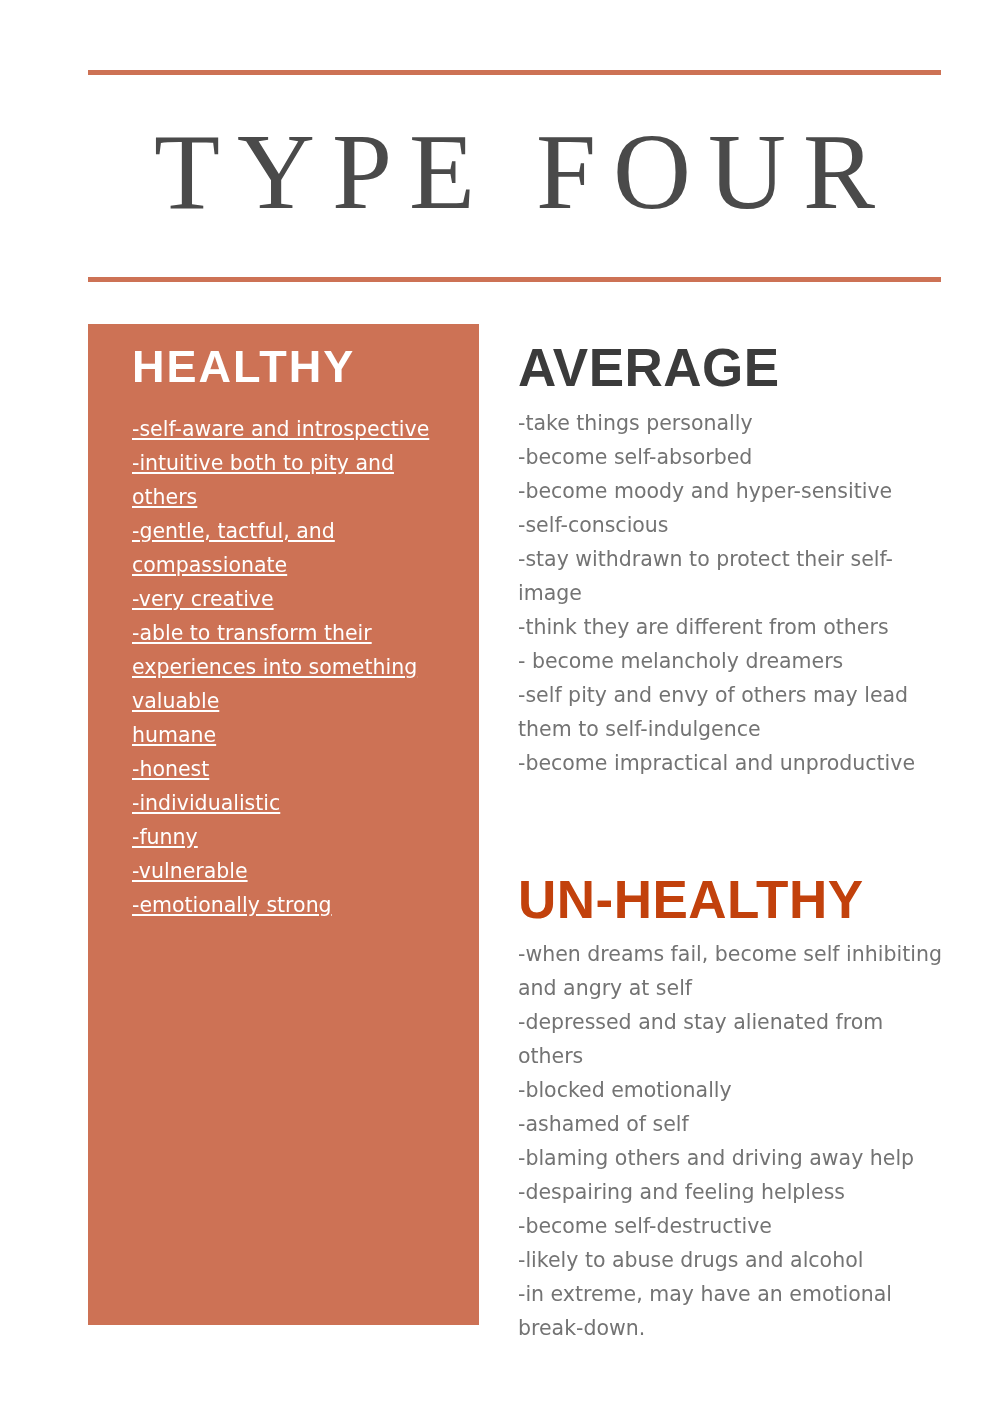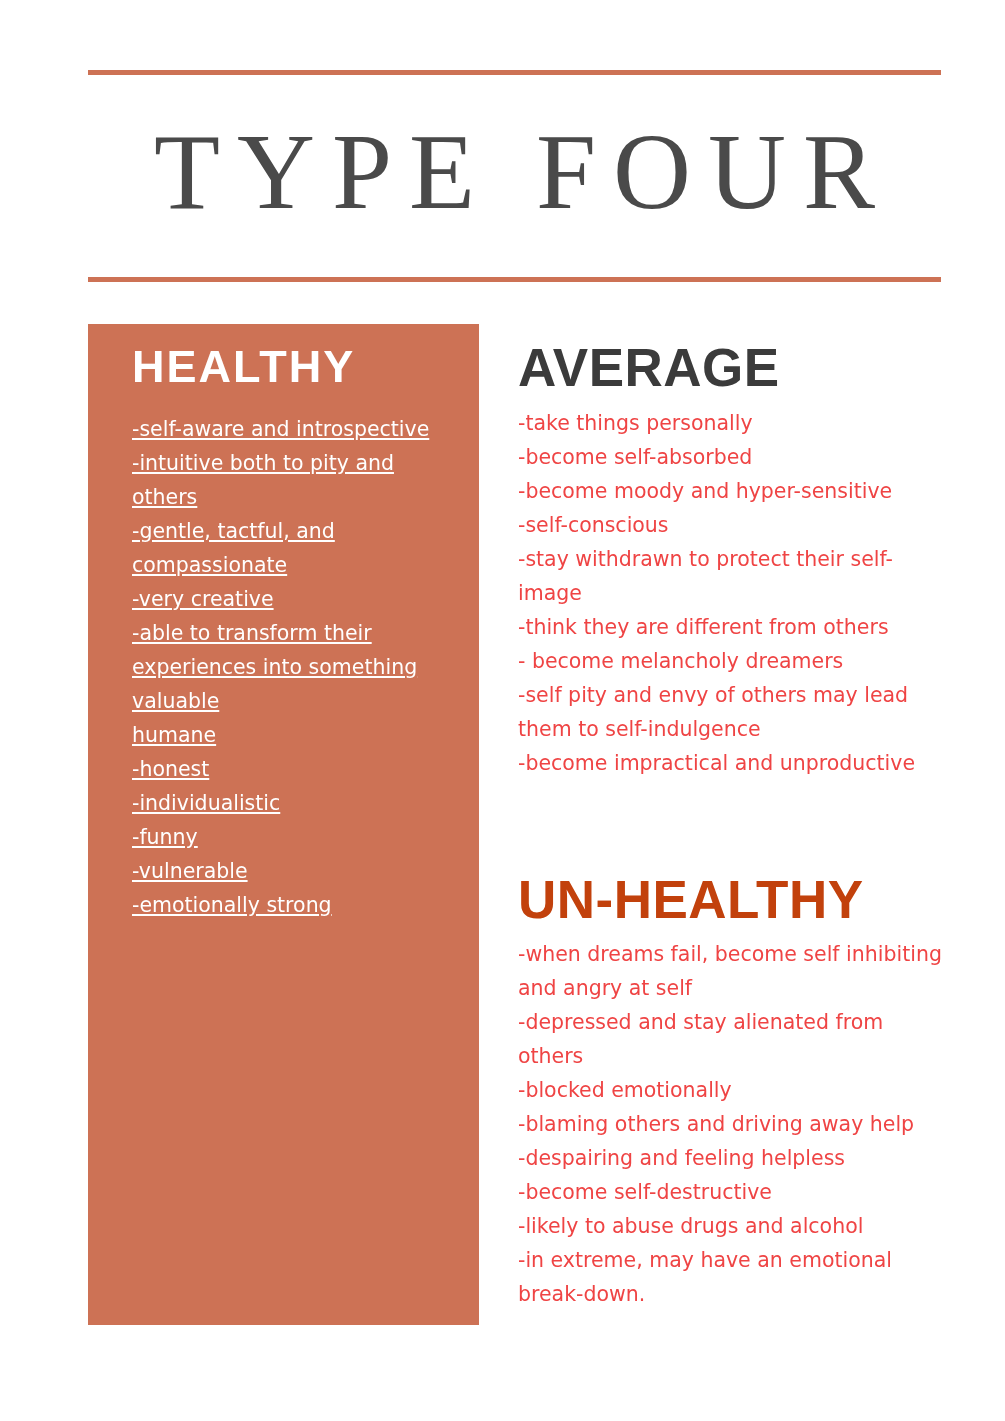--- a/index.html
+++ b/index.html
@@ -92,21 +92,21 @@
     letter-spacing: 0.5px;
     color: #3b3b3b;
     margin: 0 0 10px 0;
     line-height: 1.05;
   }
   .sec-heading.black { color: #c2410c; }
   .sec-list {
     list-style: none;
     margin: 0;
     padding: 0;
-    color: #ef4444;
+    color: #737373;
     font-size: 20.5px;
     line-height: 34px;
     font-family: "DejaVu Sans", sans-serif;
   }
   .sec-list li { margin: 0; padding: 0; }
 
   .unhealthy-block { margin-top: 92px; }
 </style>
 </head>
 <body>
@@ -152,20 +152,21 @@
         <li>-become impractical and unproductive</li>
       </ul>
     </div>
 
     <div class="unhealthy-block">
       <h2 class="sec-heading black">UN-HEALTHY</h2>
       <ul class="sec-list">
         <li>-when dreams fail, become self inhibiting and angry at self</li>
         <li>-depressed and stay alienated from others</li>
         <li>-blocked emotionally</li>
+        <li>-ashamed of self</li>
         <li>-blaming others and driving away help</li>
         <li>-despairing and feeling helpless</li>
         <li>-become self-destructive</li>
         <li>-likely to abuse drugs and alcohol</li>
         <li>-in extreme, may have an emotional break-down.</li>
       </ul>
     </div>
 
   </div>
 

